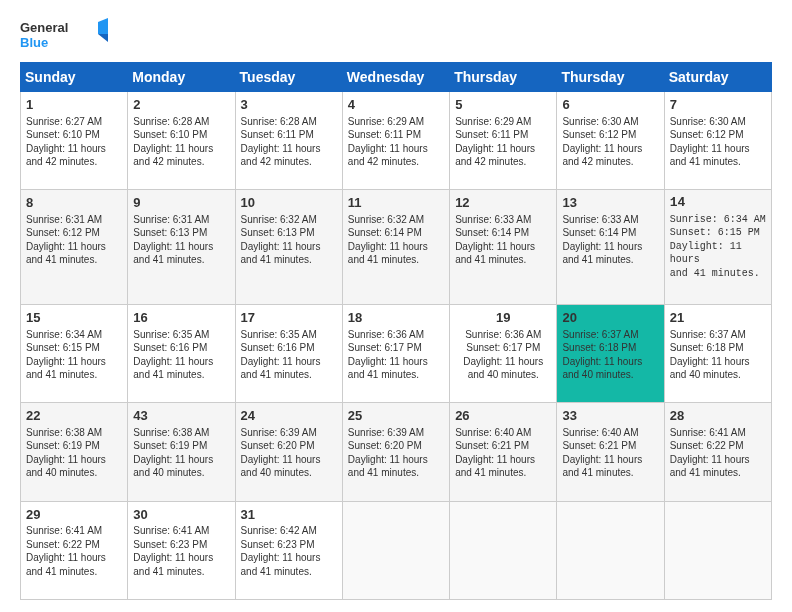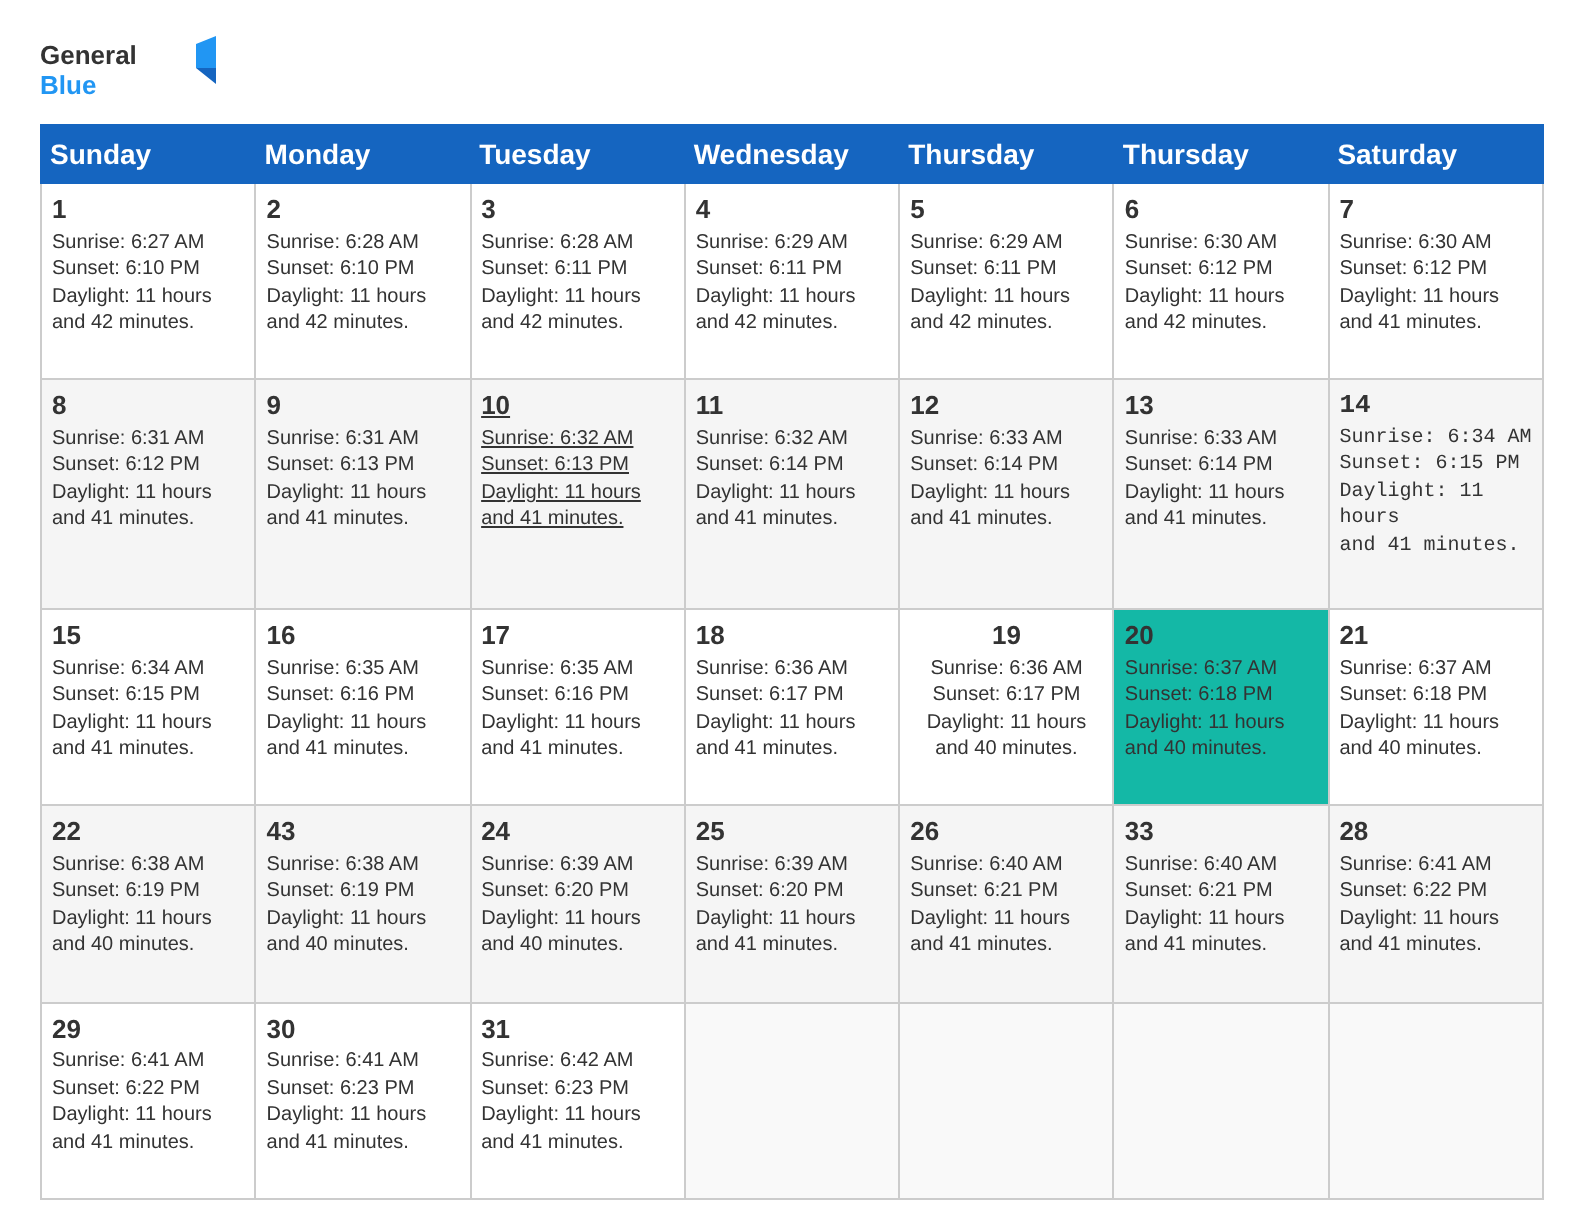--- a/index.html
+++ b/index.html
@@ -120,21 +120,21 @@
           <td style="background: rgb(255, 255, 255);"><span class="day-number">2</span><span>Sunrise: 6:28 AM</span><br><span>Sunset: 6:10 PM</span><br><span>Daylight: 11 hours</span><br><span>and 42 minutes.</span></td>
           <td style="background: rgb(255, 255, 255);"><span class="day-number">3</span><span>Sunrise: 6:28 AM</span><br><span>Sunset: 6:11 PM</span><br><span>Daylight: 11 hours</span><br><span>and 42 minutes.</span></td>
           <td style="background: rgb(255, 255, 255);"><span class="day-number">4</span><span>Sunrise: 6:29 AM</span><br><span>Sunset: 6:11 PM</span><br><span>Daylight: 11 hours</span><br><span>and 42 minutes.</span></td>
           <td style="background: rgb(255, 255, 255);"><span class="day-number">5</span><span>Sunrise: 6:29 AM</span><br><span>Sunset: 6:11 PM</span><br><span>Daylight: 11 hours</span><br><span>and 42 minutes.</span></td>
           <td style="background: rgb(255, 255, 255);"><span class="day-number">6</span><span>Sunrise: 6:30 AM</span><br><span>Sunset: 6:12 PM</span><br><span>Daylight: 11 hours</span><br><span>and 42 minutes.</span></td>
           <td style="background: rgb(255, 255, 255);"><span class="day-number">7</span><span>Sunrise: 6:30 AM</span><br><span>Sunset: 6:12 PM</span><br><span>Daylight: 11 hours</span><br><span>and 41 minutes.</span></td>
         </tr>
         <tr>
           <td style="background: rgb(245, 245, 245);"><span class="day-number">8</span><span>Sunrise: 6:31 AM</span><br><span>Sunset: 6:12 PM</span><br><span>Daylight: 11 hours</span><br><span>and 41 minutes.</span></td>
           <td style="background: rgb(245, 245, 245);"><span class="day-number">9</span><span>Sunrise: 6:31 AM</span><br><span>Sunset: 6:13 PM</span><br><span>Daylight: 11 hours</span><br><span>and 41 minutes.</span></td>
-          <td style="background: rgb(245, 245, 245); text-decoration: underline;"><span class="day-number">10</span><span>Sunrise: 6:32 AM</span><br><span>Sunset: 6:13 PM</span><br><span>Daylight: 11 hours</span><br><span>and 41 minutes.</span></td>
+          <td style="background: rgb(245, 245, 245);"><span class="day-number">10</span><span>Sunrise: 6:32 AM</span><br><span>Sunset: 6:13 PM</span><br><span>Daylight: 11 hours</span><br><span>and 41 minutes.</span></td>
           <td style="background: rgb(245, 245, 245);"><span class="day-number">11</span><span>Sunrise: 6:32 AM</span><br><span>Sunset: 6:14 PM</span><br><span>Daylight: 11 hours</span><br><span>and 41 minutes.</span></td>
           <td style="background: rgb(245, 245, 245);"><span class="day-number">12</span><span>Sunrise: 6:33 AM</span><br><span>Sunset: 6:14 PM</span><br><span>Daylight: 11 hours</span><br><span>and 41 minutes.</span></td>
           <td style="background: rgb(245, 245, 245);"><span class="day-number">13</span><span>Sunrise: 6:33 AM</span><br><span>Sunset: 6:14 PM</span><br><span>Daylight: 11 hours</span><br><span>and 41 minutes.</span></td>
           <td style="background: rgb(245, 245, 245); font-family: Liberation Mono, monospace;"><span class="day-number">14</span><span>Sunrise: 6:34 AM</span><br><span>Sunset: 6:15 PM</span><br><span>Daylight: 11 hours</span><br><span>and 41 minutes.</span></td>
         </tr>
         <tr>
           <td style="background: rgb(255, 255, 255);"><span class="day-number">15</span><span>Sunrise: 6:34 AM</span><br><span>Sunset: 6:15 PM</span><br><span>Daylight: 11 hours</span><br><span>and 41 minutes.</span></td>
           <td style="background: rgb(255, 255, 255);"><span class="day-number">16</span><span>Sunrise: 6:35 AM</span><br><span>Sunset: 6:16 PM</span><br><span>Daylight: 11 hours</span><br><span>and 41 minutes.</span></td>
           <td style="background: rgb(255, 255, 255);"><span class="day-number">17</span><span>Sunrise: 6:35 AM</span><br><span>Sunset: 6:16 PM</span><br><span>Daylight: 11 hours</span><br><span>and 41 minutes.</span></td>
           <td style="background: rgb(255, 255, 255);"><span class="day-number">18</span><span>Sunrise: 6:36 AM</span><br><span>Sunset: 6:17 PM</span><br><span>Daylight: 11 hours</span><br><span>and 41 minutes.</span></td>

